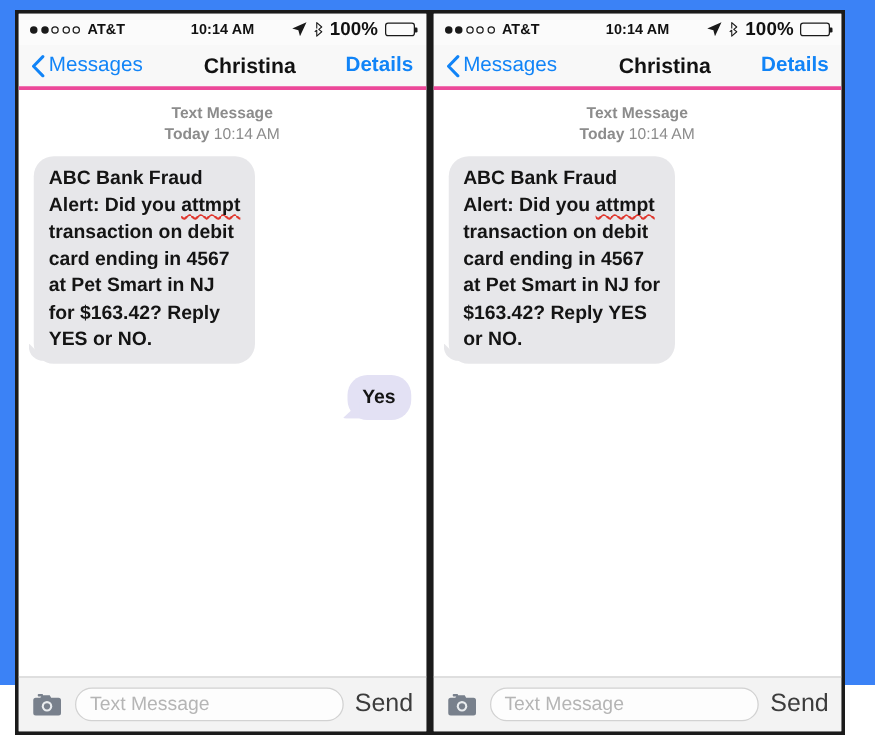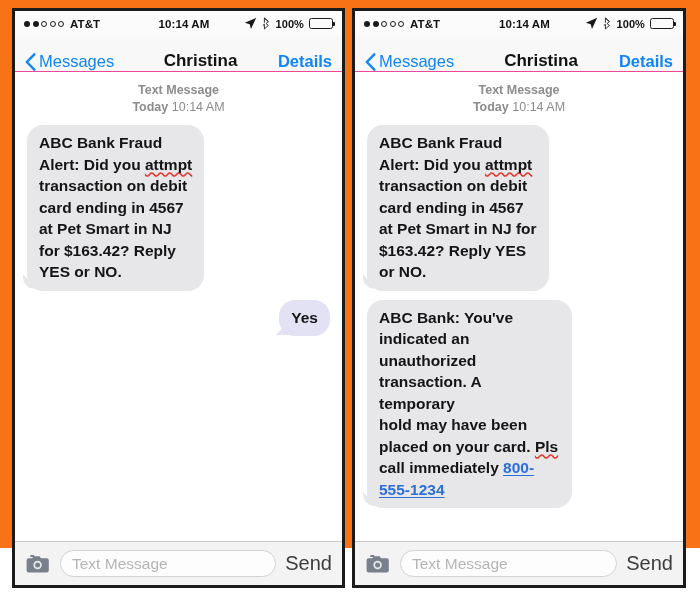--- a/index.html
+++ b/index.html
@@ -7,22 +7,22 @@
     width: 700px; height: 597px;
     background: #ffffff;
     font-family: "Liberation Sans", sans-serif;
     overflow: hidden;
   }
   .stage {
     width: 700px; height: 548px;
     display: flex;
     justify-content: space-between;
     align-items: flex-start;
-    padding: 8px 14px 6px 12px;
-    background: #f97316;
+    padding: 8px 24px 6px 12px;
+    background: #3b82f6;
   }
 
   
   .phone {
     width: 333px;
     height: 580px;
     border: 3px solid #1b1b1b;
     background: #ffffff;
     display: flex;
     flex-direction: column;
@@ -47,21 +47,21 @@
   .dots { display: flex; align-items: center; gap: 2.5px; }
   .dot { width: 6px; height: 6px; border-radius: 50%; }
   .dot.fill { background: #1a1a1a; }
   .dot.empty { background: transparent; border: 1px solid #1a1a1a; }
   .carrier { font-weight: bold; }
   .lte { font-weight: bold; margin-top: 38px; }
   .sb-center { flex: 1; text-align: center; font-weight: bold; padding-right: 4px; }
   .sb-right { display: flex; align-items: center; gap: 5px; }
   .loc-arrow { display: block; }
   .bt { display: block; }
-  .batt-pct { font-weight: bold; font-size: 11px; }
+  .batt-pct { font-weight: bold; font-size: 15px; }
   .batt {
     width: 24px; height: 11px;
     border: 1.3px solid #1a1a1a;
     border-radius: 2.5px;
     position: relative;
     padding: 1.3px;
   }
   .batt::after {
     content: "";
     position: absolute;
@@ -70,23 +70,23 @@
     background: #1a1a1a;
     border-radius: 0 1px 1px 0;
   }
   .batt-fill { height: 100%; width: 100%; background: #1a1a1a; border-radius: 1px; }
 
   
   .navbar {
     height: 36px;
     flex: 0 0 36px;
     background: #f8f8f8;
-    border-bottom: 1px solid #ec4899;
-    display: flex;
-    align-items: flex-end;
+    border-bottom: 3px solid #ec4899;
+    display: flex;
+    align-items: center;
     padding: 0 10px;
     position: relative;
   }
   .nav-back {
     display: flex; align-items: center; gap: 3px;
     color: #1184f7;
     font-size: 16.5px;
     cursor: pointer;
   }
   .chev { display: block; }
@@ -357,29 +357,20 @@
         <div class="bubble in wide"><span>ABC Bank Fraud
 Alert: Did you </span><span class="misspell">attmpt</span><span>
 transaction on debit
 card ending in 4567
 at Pet Smart in NJ for
 $163.42? Reply YES
 or NO.</span></div>
       </div>
 
 
-      <div class="row in">
-        <div class="bubble in wide"><span>ABC Bank: You've
-indicated an
-unauthorized
-transaction. A temporary
-hold may have been
-placed on your card. </span><span class="misspell">Pls</span><span>
-call immediately </span><span class="telink">800-555-1234</span></div>
-      </div>
     </div>
 
     <div class="composer">
       <span>
         <svg class="cam" width="26" height="20" viewBox="0 0 26 20">
           <path d="M8.4 2.2h6.4l1.1 2h5.9a2 2 0 0 1 2 2v10.2a2 2 0 0 1-2 2H3.6a2 2 0 0 1-2-2V6.2a2 2 0 0 1 2-2h3.7z" fill="#78808c"></path>
           <circle cx="12.6" cy="11" r="4.2" fill="#e9ecef"></circle>
           <circle cx="12.6" cy="11" r="2.5" fill="#78808c"></circle>
           <rect x="5.2" y="1.1" width="4.2" height="2" rx=".7" fill="#78808c"></rect>
         </svg>

